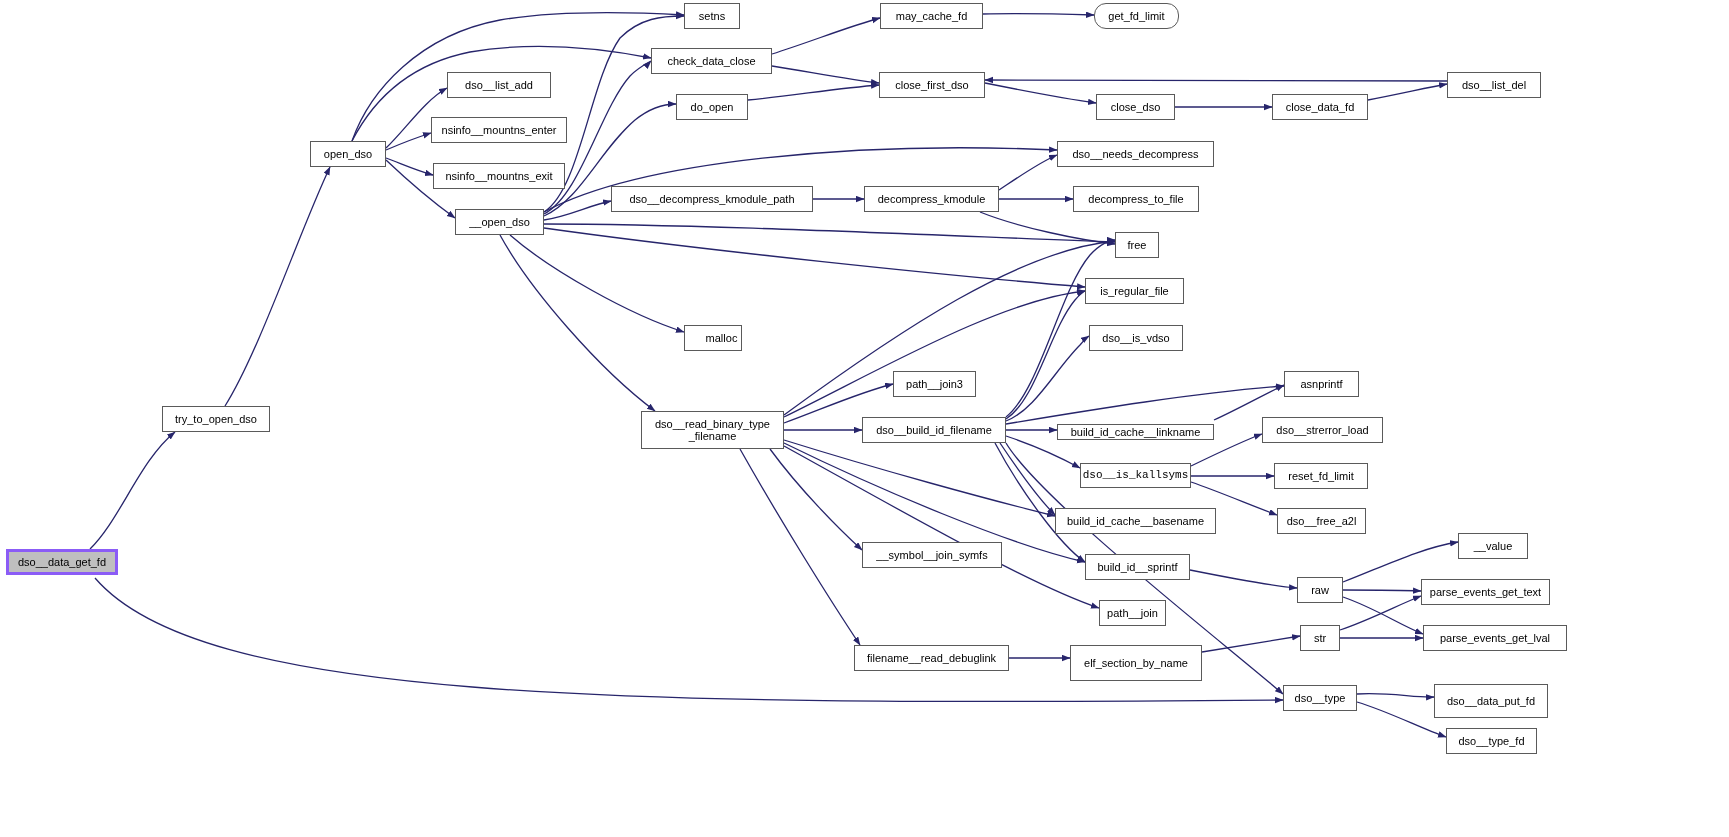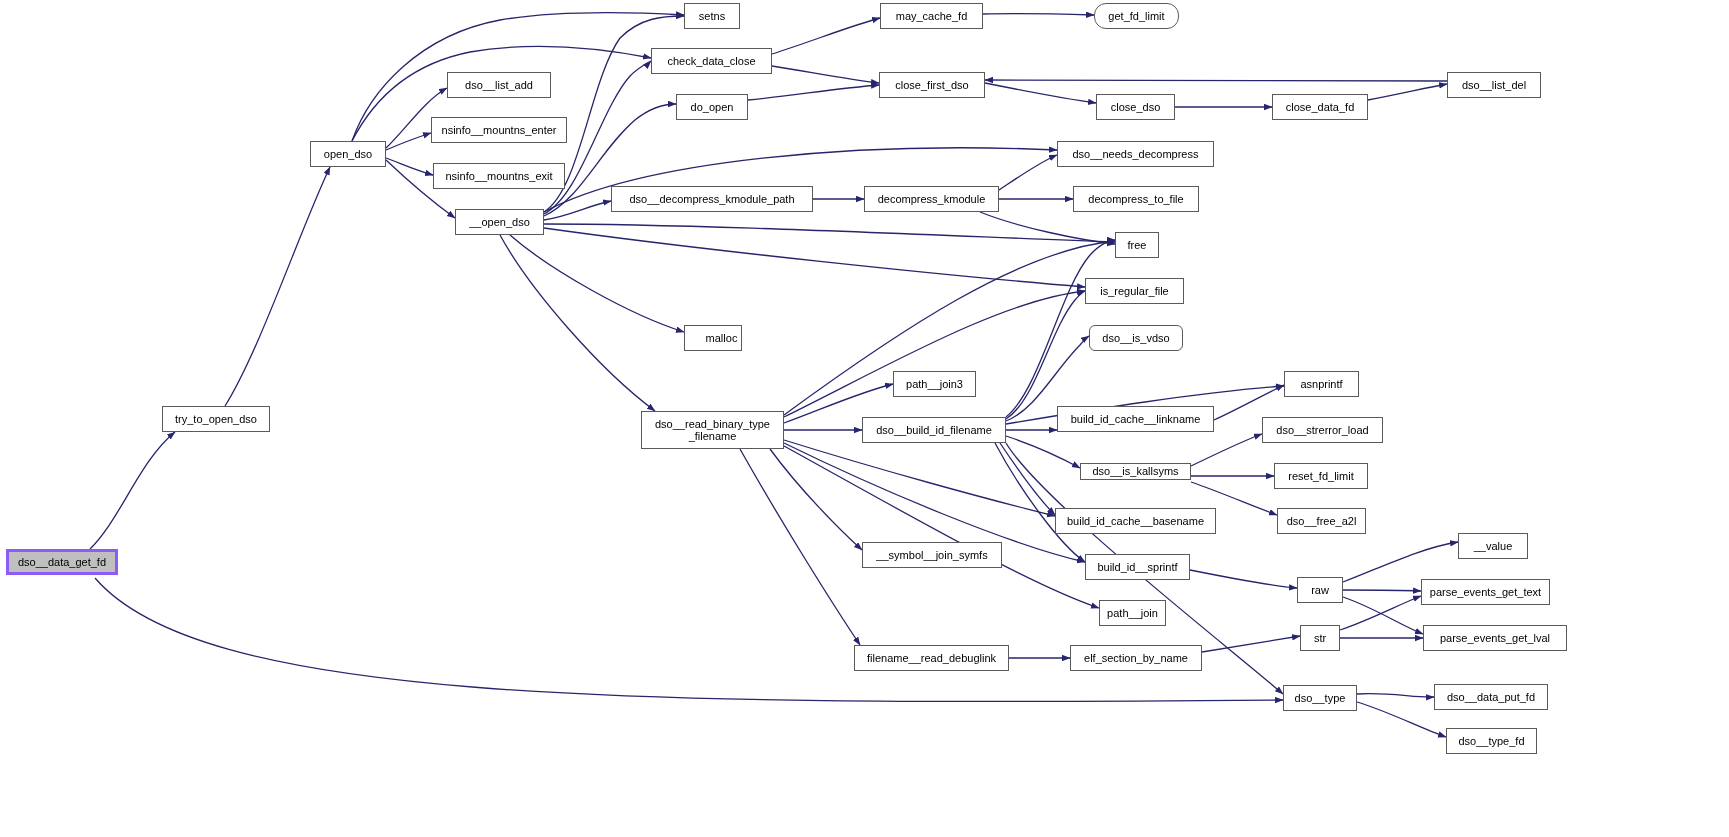--- a/index.html
+++ b/index.html
@@ -115,41 +115,41 @@
       <div class="node" style="left: 684px; top: 325px; width: 58px; height: 26px; padding-left: 17px;"><span class="lbl">malloc</span></div>
       <div class="node" style="left: 641px; top: 411px; width: 143px; height: 38px;"><span class="lbl">dso__read_binary_type
 _filename</span></div>
       <div class="node" style="left: 880px; top: 3px; width: 103px; height: 26px;"><span class="lbl">may_cache_fd</span></div>
       <div class="node" style="left: 879px; top: 72px; width: 106px; height: 26px;"><span class="lbl">close_first_dso</span></div>
       <div class="node" style="left: 1057px; top: 141px; width: 157px; height: 26px;"><span class="lbl">dso__needs_decompress</span></div>
       <div class="node" style="left: 864px; top: 186px; width: 135px; height: 26px;"><span class="lbl">decompress_kmodule</span></div>
       <div class="node" style="left: 1073px; top: 186px; width: 126px; height: 26px;"><span class="lbl">decompress_to_file</span></div>
       <div class="node" style="left: 1115px; top: 232px; width: 44px; height: 26px;"><span class="lbl">free</span></div>
       <div class="node" style="left: 1085px; top: 278px; width: 99px; height: 26px;"><span class="lbl">is_regular_file</span></div>
-      <div class="node" style="left: 1089px; top: 325px; width: 94px; height: 26px; border-radius: 6px;"><span class="lbl">dso__is_vdso</span></div>
+      <div class="node" style="left: 1089px; top: 325px; width: 94px; height: 26px;"><span class="lbl">dso__is_vdso</span></div>
       <div class="node" style="left: 893px; top: 371px; width: 83px; height: 26px;"><span class="lbl">path__join3</span></div>
       <div class="node" style="left: 862px; top: 417px; width: 144px; height: 26px;"><span class="lbl">dso__build_id_filename</span></div>
       <div class="node" style="left: 1284px; top: 371px; width: 75px; height: 26px;"><span class="lbl">asnprintf</span></div>
-      <div class="node" style="left: 1057px; top: 406px; width: 157px; height: 26px; justify-content: center;"><span class="lbl">build_id_cache__linkname</span></div>
+      <div class="node" style="left: 1057px; top: 424px; width: 157px; height: 16px; justify-content: center;"><span class="lbl">build_id_cache__linkname</span></div>
       <div class="node" style="left: 1262px; top: 417px; width: 121px; height: 26px;"><span class="lbl">dso__strerror_load</span></div>
-      <div class="node" style="left: 1080px; top: 463px; width: 111px; height: 17px;"><span class="lbl">dso__is_kallsyms</span></div>
+      <div class="node" style="left: 1080px; top: 463px; width: 111px; height: 25px; font-family: Liberation Mono, monospace;"><span class="lbl">dso__is_kallsyms</span></div>
       <div class="node" style="left: 1274px; top: 463px; width: 94px; height: 26px; text-align: center;"><span class="lbl">reset_fd_limit</span></div>
       <div class="node" style="left: 1055px; top: 508px; width: 161px; height: 26px;"><span class="lbl">build_id_cache__basename</span></div>
       <div class="node" style="left: 1277px; top: 508px; width: 89px; height: 26px;"><span class="lbl">dso__free_a2l</span></div>
       <div class="node" style="left: 862px; top: 542px; width: 140px; height: 26px;"><span class="lbl">__symbol__join_symfs</span></div>
       <div class="node" style="left: 1085px; top: 554px; width: 105px; height: 26px;"><span class="lbl">build_id__sprintf</span></div>
       <div class="node" style="left: 1458px; top: 533px; width: 70px; height: 26px;"><span class="lbl">__value</span></div>
       <div class="node" style="left: 1297px; top: 577px; width: 46px; height: 26px;"><span class="lbl">raw</span></div>
       <div class="node" style="left: 1421px; top: 579px; width: 129px; height: 26px;"><span class="lbl">parse_events_get_text</span></div>
       <div class="node" style="left: 1099px; top: 600px; width: 67px; height: 26px;"><span class="lbl">path__join</span></div>
       <div class="node" style="left: 1300px; top: 625px; width: 40px; height: 26px;"><span class="lbl">str</span></div>
       <div class="node" style="left: 1423px; top: 625px; width: 144px; height: 26px;"><span class="lbl">parse_events_get_lval</span></div>
       <div class="node" style="left: 854px; top: 645px; width: 155px; height: 26px;"><span class="lbl">filename__read_debuglink</span></div>
-      <div class="node" style="left: 1070px; top: 645px; width: 132px; height: 26px;"><span class="lbl">elf_section_by_name</span></div>
+      <div class="node" style="left: 1070px; top: 645px; width: 132px; height: 36px;"><span class="lbl">elf_section_by_name</span></div>
       <div class="node" style="left: 1283px; top: 685px; width: 74px; height: 26px;"><span class="lbl">dso__type</span></div>
-      <div class="node" style="left: 1434px; top: 684px; width: 114px; height: 26px;"><span class="lbl">dso__data_put_fd</span></div>
+      <div class="node" style="left: 1434px; top: 684px; width: 114px; height: 34px;"><span class="lbl">dso__data_put_fd</span></div>
       <div class="node" style="left: 1446px; top: 728px; width: 91px; height: 26px;"><span class="lbl">dso__type_fd</span></div>
       <div class="node" style="left: 1096px; top: 94px; width: 79px; height: 26px;"><span class="lbl">close_dso</span></div>
       <div class="node" style="left: 1272px; top: 94px; width: 96px; height: 26px;"><span class="lbl">close_data_fd</span></div>
       <div class="node" style="left: 1447px; top: 72px; width: 94px; height: 26px;"><span class="lbl">dso__list_del</span></div>
       <div class="node" style="left: 1094px; top: 3px; width: 85px; height: 26px; border-radius: 12px;"><span class="lbl">get_fd_limit</span></div>
     </div>
 </div>
 
 </body></html>

